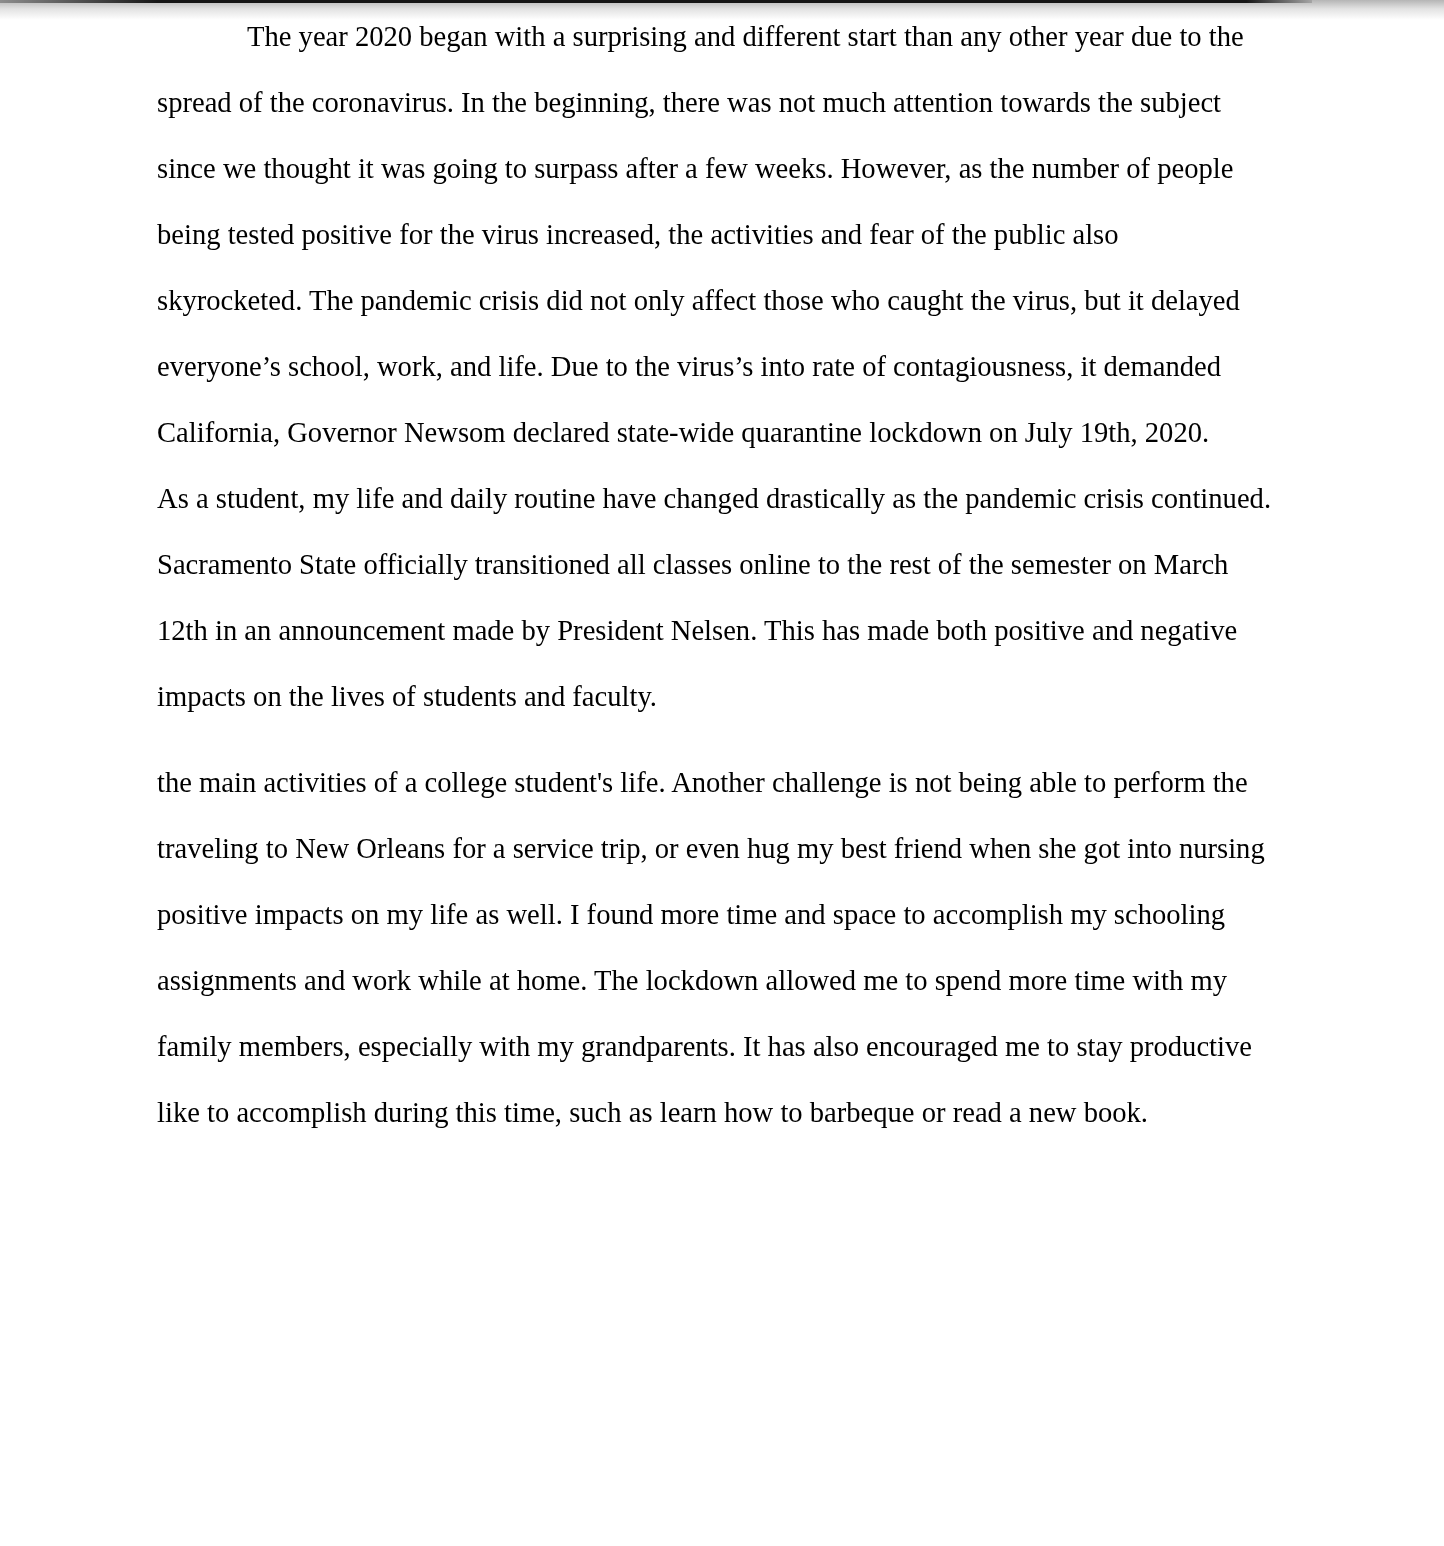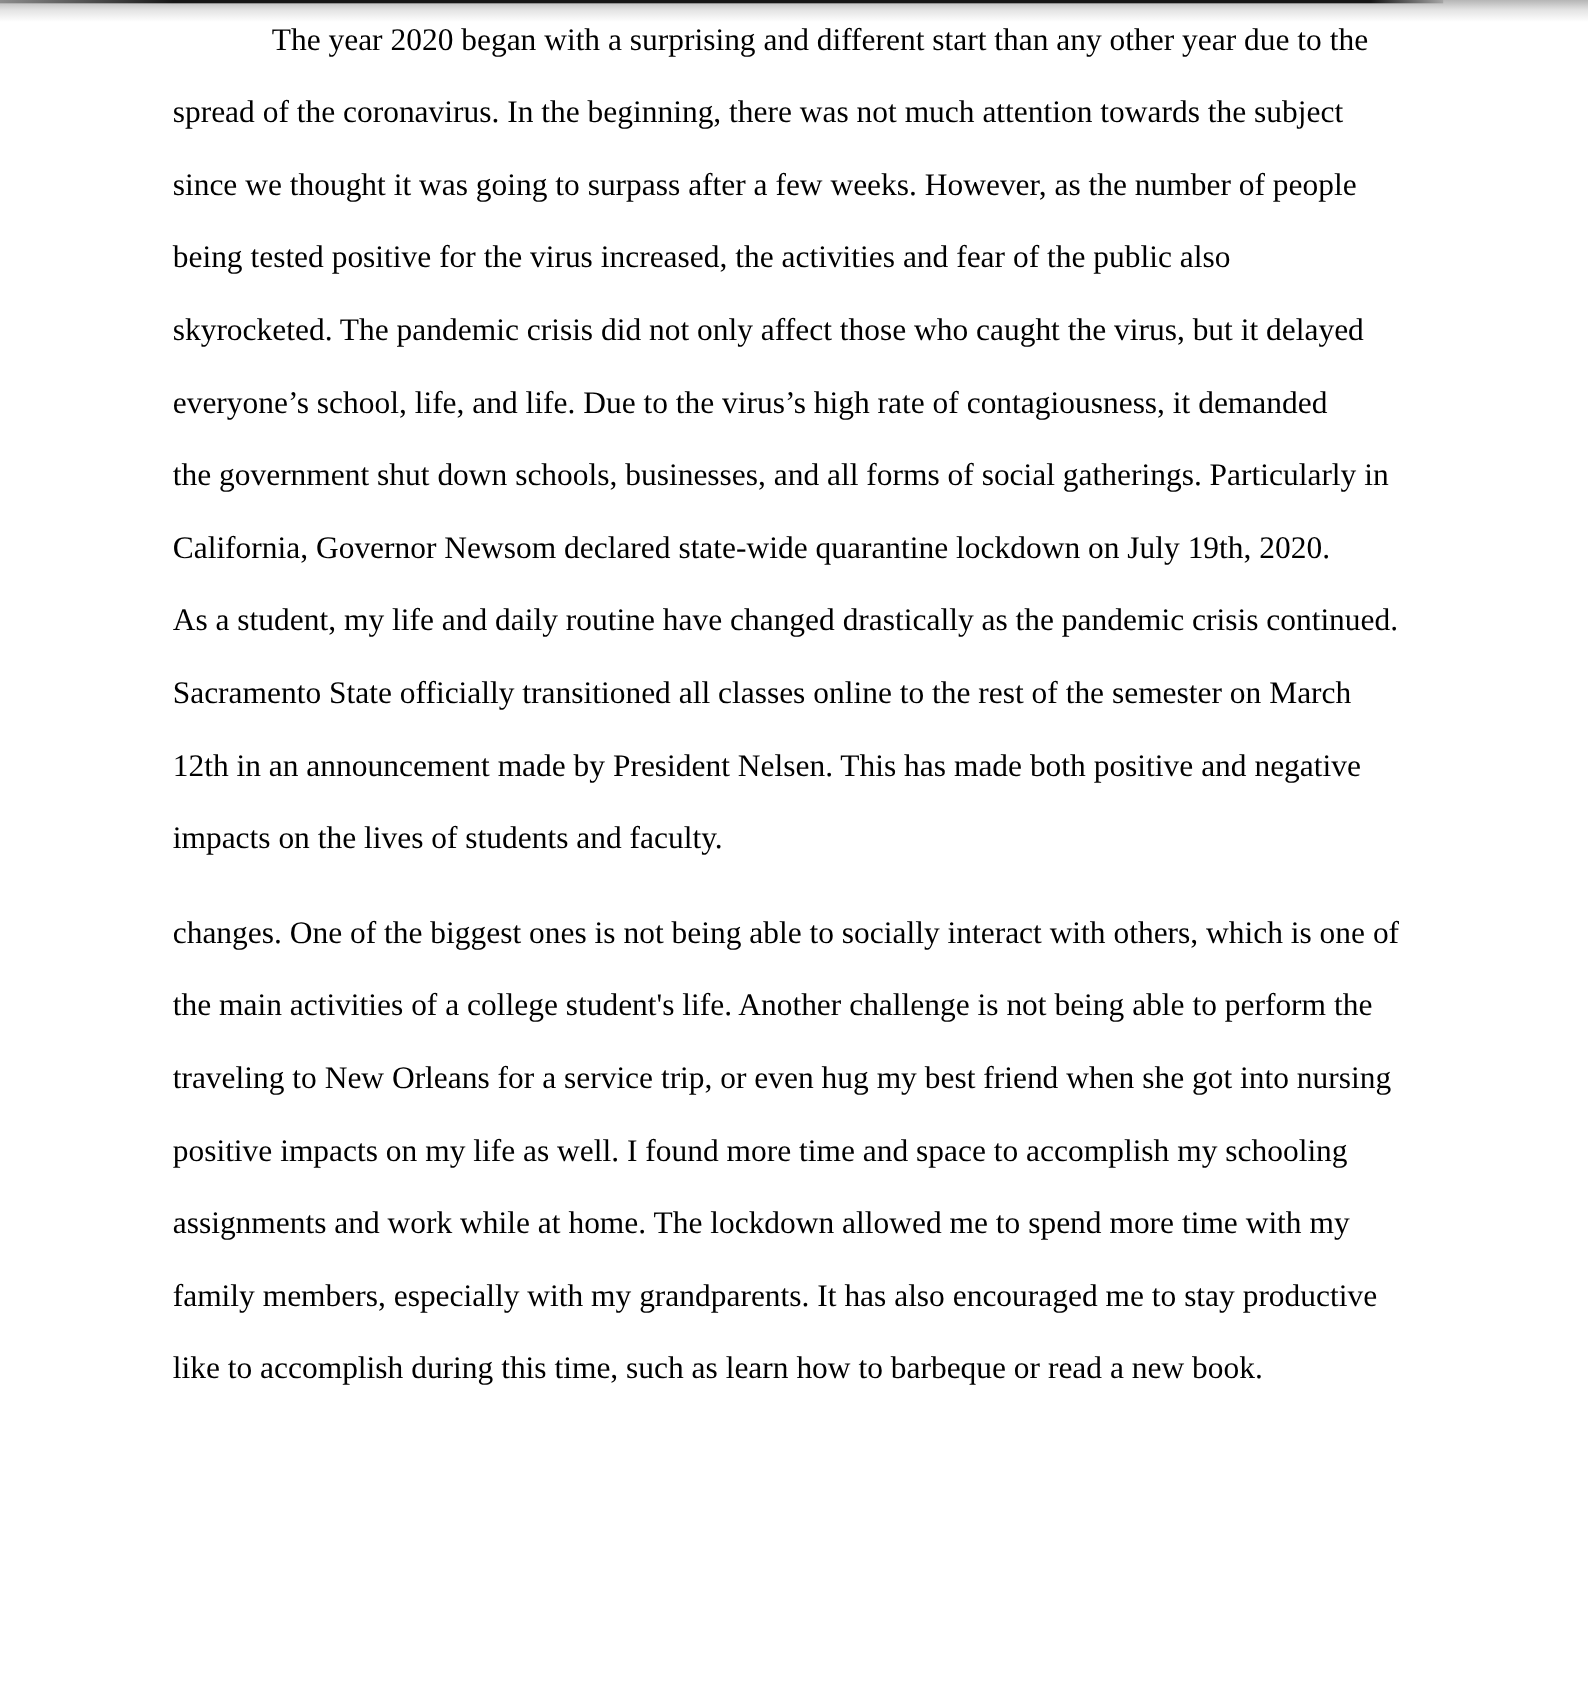--- a/index.html
+++ b/index.html
@@ -69,30 +69,28 @@
 <div class="page">
   <div class="top-shadow"></div>
   <div class="top-edge"></div>
   <div class="doc" id="doc" style="color: rgb(0, 0, 0);">
       <div class="para">
         <div class="line first-line">The year 2020 began with a surprising and different start than any other year due to the</div>
         <div class="line">spread of the coronavirus. In the beginning, there was not much attention towards the subject</div>
         <div class="line">since we thought it was going to surpass after a few weeks. However, as the number of people</div>
         <div class="line">being tested positive for the virus increased, the activities and fear of the public also</div>
         <div class="line">skyrocketed. The pandemic crisis did not only affect those who caught the virus, but it delayed</div>
-        <div class="line">everyone’s school, life, and life. Due to the virus’s high rate of contagiousness, it demanded</div>
-        <div class="line">the government shut down schools, businesses, and all forms of social gatherings. Particularly in</div>
+        <div class="line">everyone’s school, work, and life. Due to the virus’s into rate of contagiousness, it demanded</div>
         <div class="line">California, Governor Newsom declared state-wide quarantine lockdown on July 19th, 2020.</div>
         <div class="line">As a student, my life and daily routine have changed drastically as the pandemic crisis continued.</div>
         <div class="line">Sacramento State officially transitioned all classes online to the rest of the semester on March</div>
         <div class="line">12th in an announcement made by President Nelsen. This has made both positive and negative</div>
         <div class="line">impacts on the lives of students and faculty.</div>
       </div>
       <div class="para">
-        <div class="line">changes. One of the biggest ones is not being able to socially interact with others, which is one of</div>
         <div class="line">the main activities of a college student's life. Another challenge is not being able to perform the</div>
         <div class="line">traveling to New Orleans for a service trip, or even hug my best friend when she got into nursing</div>
         <div class="line">positive impacts on my life as well. I found more time and space to accomplish my schooling</div>
         <div class="line">assignments and work while at home. The lockdown allowed me to spend more time with my</div>
         <div class="line">family members, especially with my grandparents. It has also encouraged me to stay productive</div>
         <div class="line">like to accomplish during this time, such as learn how to barbeque or read a new book.</div>
       </div>
     </div>
 </div>
 

